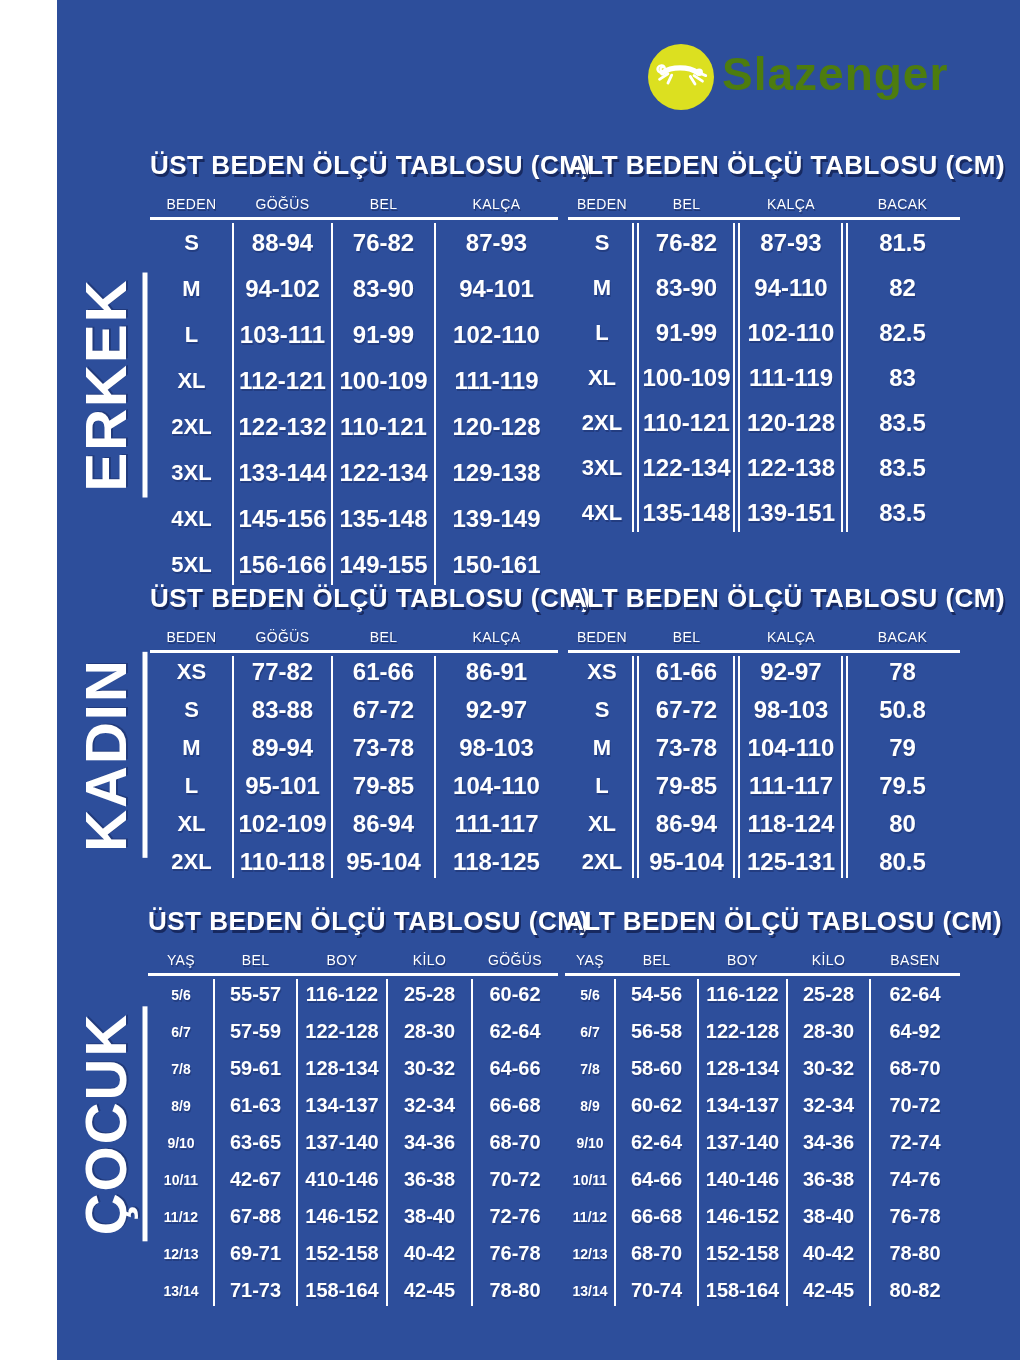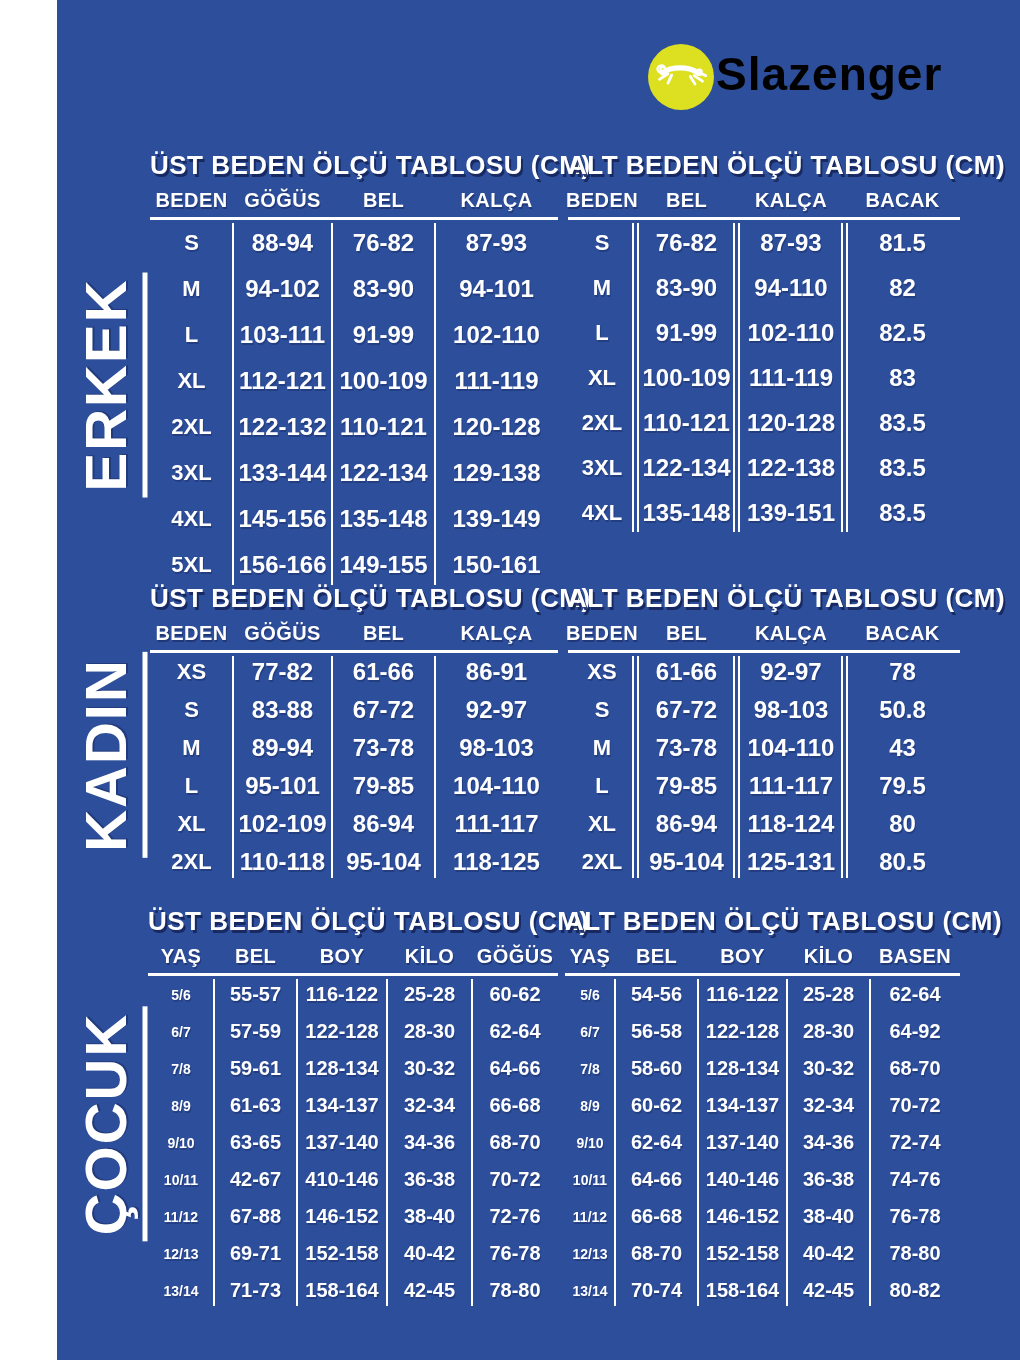--- a/index.html
+++ b/index.html
@@ -6,35 +6,35 @@
   html,body { background:#ffffff; }
   body { font-family:"Liberation Sans","DejaVu Sans",sans-serif; }
 
   .page { position:relative; width:1020px; height:1360px; background:#ffffff; overflow:hidden; }
   .panel { position:absolute; left:57px; top:0; width:963px; height:1360px; background:#2d4e9b; }
 
   
   .logo { position:absolute; left:648px; top:44px; display:flex; align-items:center; }
   .logo-circle { width:66px; height:66px; border-radius:50%; background:#dce020; display:flex; align-items:center; justify-content:center; }
   .logo-circle svg { width:56px; height:34px; }
-  .wordmark { color:#000000; font-size:46px; font-weight:bold; letter-spacing:1px; margin-left:2px; line-height:1; padding-bottom:6px; }
+  .wordmark { color:#4d7c0f; font-size:46px; font-weight:bold; letter-spacing:1px; margin-left:8px; line-height:1; padding-bottom:6px; }
 
   
   .v-label { position:absolute; color:#ffffff; font-size:58px; font-weight:800; letter-spacing:2px;
              white-space:nowrap; transform:translate(-50%,-50%) rotate(-90deg);
              border-bottom:5px solid #ffffff; padding:0 6px 8px 6px; line-height:1;
              text-shadow:1px 2px 0 rgba(20,36,84,.45); }
 
   
   .size-table { position:absolute; color:#ffffff; }
   .table-title { font-size:26px; font-weight:800; text-align:center; letter-spacing:.5px;
                  white-space:nowrap; line-height:1.2;
                  text-shadow:2px 3px 0 rgba(21,38,90,.9); }
   .thead { display:grid; margin-top:9px; }
-  .th { display:flex; align-items:flex-end; justify-content:center; font-size:20px; font-weight:bold;
+  .th { display:flex; align-items:flex-end; justify-content:center; font-size:14px; font-weight:normal;
         letter-spacing:.4px; height:22px; text-shadow:1px 2px 0 rgba(21,38,90,.55); white-space:nowrap; }
   .head-rule { height:3px; background:#ffffff; margin-top:5px; }
   .tbody { display:grid; position:relative; }
   .td { display:flex; align-items:center; justify-content:center; font-weight:bold; white-space:nowrap;
         text-shadow:1px 2px 0 rgba(21,38,90,.4); }
   .t-adult .td { font-size:24px; }
   .t-adult .td.c0 { font-size:22px; }
   .t-kids .td { font-size:20px; }
   .t-kids .td.c0 { font-size:14px; }
 
@@ -225,21 +225,21 @@
         <div class="td c1">61-66</div>
         <div class="td c2">92-97</div>
         <div class="td c3">78</div>
         <div class="td c0">S</div>
         <div class="td c1">67-72</div>
         <div class="td c2">98-103</div>
         <div class="td c3">50.8</div>
         <div class="td c0">M</div>
         <div class="td c1">73-78</div>
         <div class="td c2">104-110</div>
-        <div class="td c3">43</div>
+        <div class="td c3">79</div>
         <div class="td c0">L</div>
         <div class="td c1">79-85</div>
         <div class="td c2">111-117</div>
         <div class="td c3">79.5</div>
         <div class="td c0">XL</div>
         <div class="td c1">86-94</div>
         <div class="td c2">118-124</div>
         <div class="td c3">80</div>
         <div class="td c0">2XL</div>
         <div class="td c1">95-104</div>

